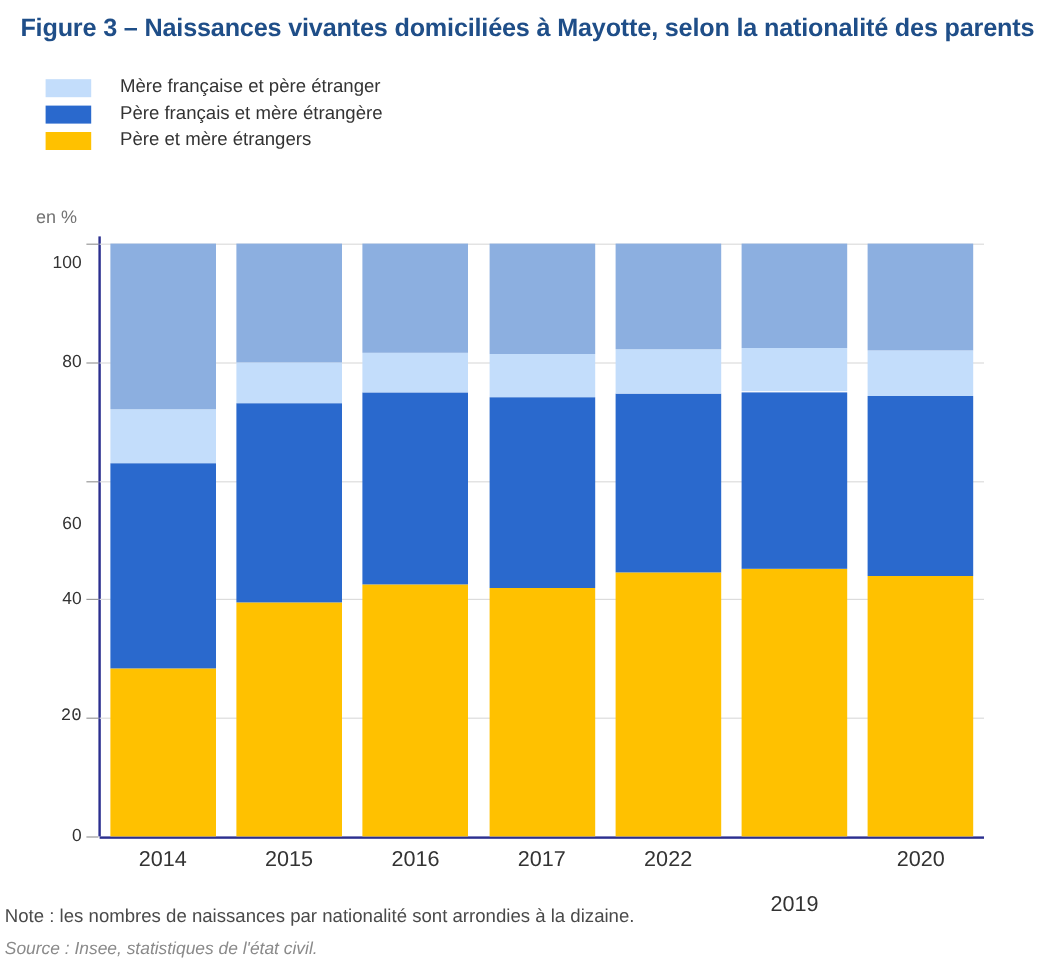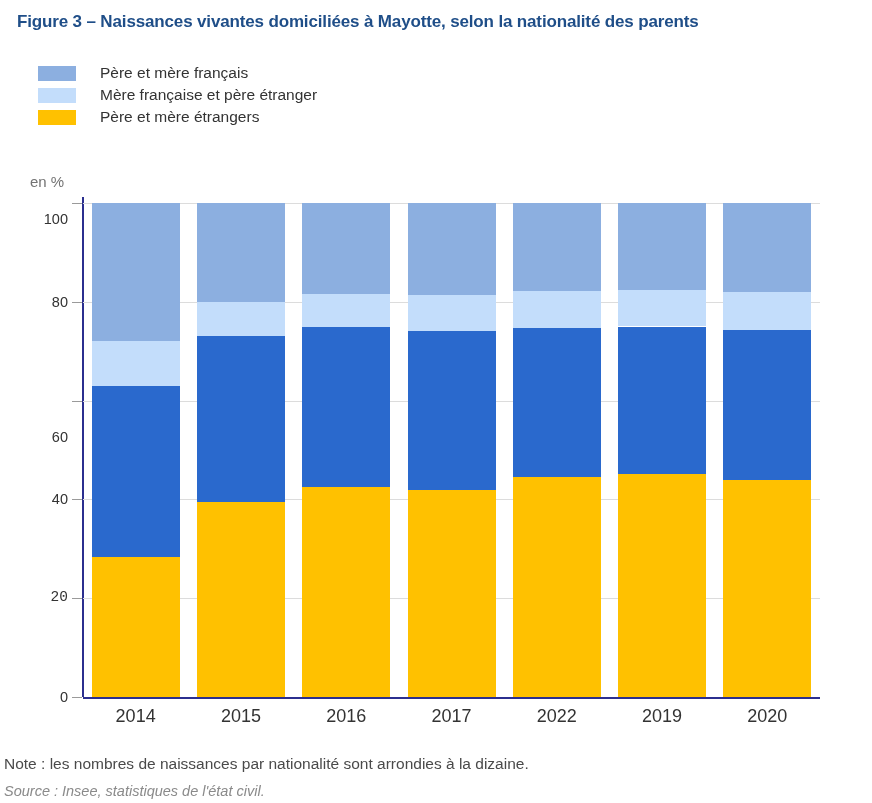--- a/index.html
+++ b/index.html
@@ -15,21 +15,21 @@
     overflow: hidden;
     position: relative;
   }
 
   
   #chart-title {
     position: absolute;
     left: 17px;
     top: 12px;
     width: 840px;
-    font-size: 17px;
+    font-size: 21px;
     font-weight: bold;
     color: #1f4e88;
     letter-spacing: -0.15px;
     white-space: nowrap;
   }
 
   
   #legend {
     position: absolute;
     left: 38px;
@@ -147,26 +147,26 @@
     color: #8a8a8a;
   }
 </style>
 </head>
 <body>
 
 <div id="chart-title">Figure 3 – Naissances vivantes domiciliées à Mayotte, selon la nationalité des parents</div>
 
 <div id="legend">
     <div class="legend-row">
-      <span class="legend-swatch" style="background: rgb(140, 175, 224);"></span>
-      <span class="legend-label">Père et mère français</span>
-    </div>
-    <div class="legend-row">
       <span class="legend-swatch" style="background: rgb(195, 221, 251);"></span>
       <span class="legend-label">Mère française et père étranger</span>
+    </div>
+    <div class="legend-row">
+      <span class="legend-swatch" style="background: rgb(42, 105, 205);"></span>
+      <span class="legend-label">Père français et mère étrangère</span>
     </div>
     <div class="legend-row">
       <span class="legend-swatch" style="background: rgb(255, 193, 0);"></span>
       <span class="legend-label">Père et mère étrangers</span>
     </div>
   </div>
 
 <div id="axis-unit">en %</div>
 
 <div id="y-axis-line"></div>
@@ -236,14 +236,14 @@
 <div class="tick-mark" style="top: 598.2px;"></div>
 <div class="tick-mark" style="top: 499.4px;"></div>
 <div class="tick-mark" style="top: 400.6px;"></div>
 <div class="tick-mark" style="top: 301.8px;"></div>
 <div class="tick-mark" style="top: 203px;"></div>
 <div class="x-label" style="left: 83px; width: 105.286px;">2014</div>
 <div class="x-label" style="left: 188.286px; width: 105.286px;">2015</div>
 <div class="x-label" style="left: 293.571px; width: 105.286px;">2016</div>
 <div class="x-label" style="left: 398.857px; width: 105.286px;">2017</div>
 <div class="x-label" style="left: 504.143px; width: 105.286px;">2022</div>
-<div class="x-label" style="left: 609.429px; width: 105.286px;">2019</div>
+<div class="x-label" style="left: 609.429px; width: 105.286px; margin-top: 37px;">2019</div>
 <div class="x-label" style="left: 714.714px; width: 105.286px;">2020</div>
 
 </body></html>

